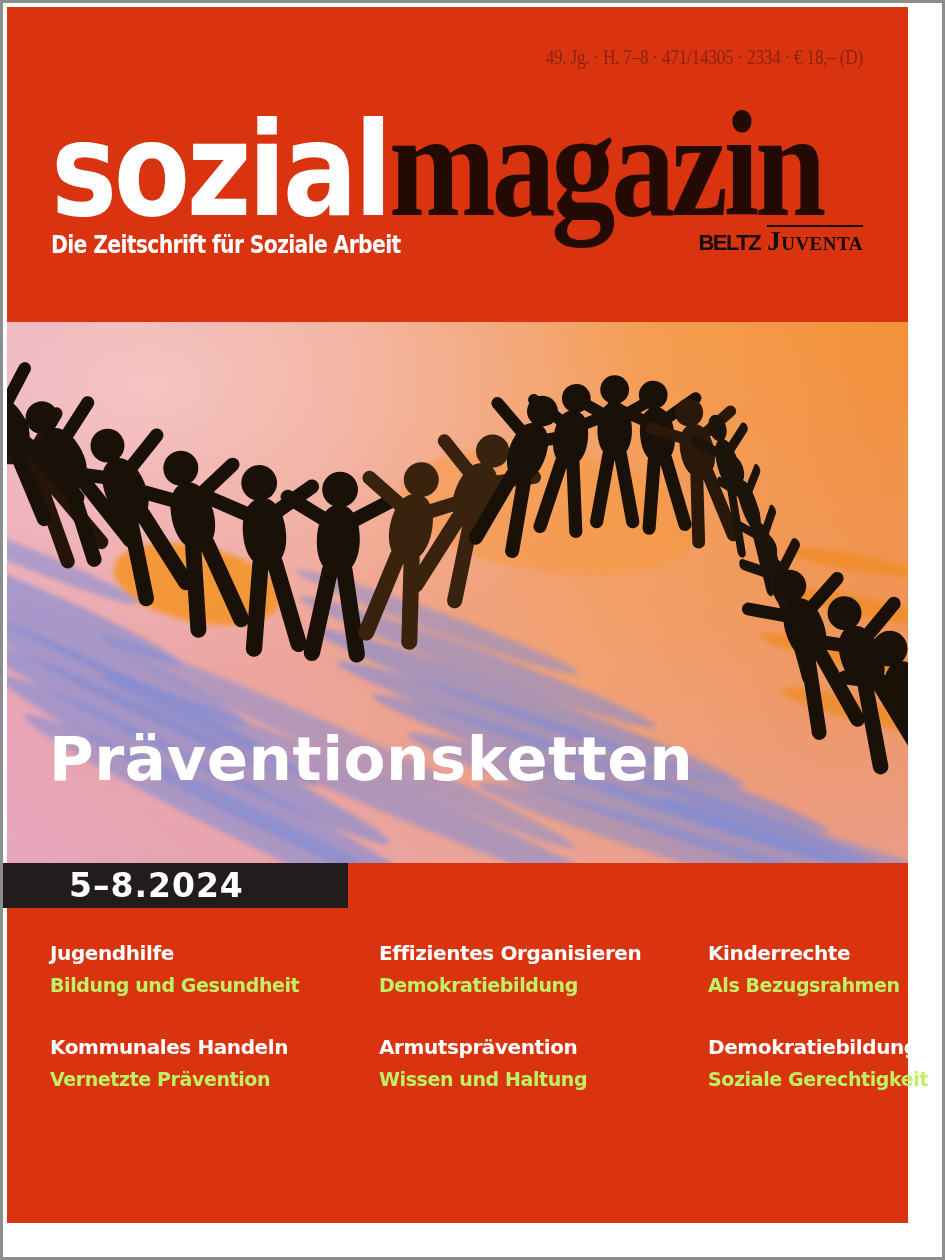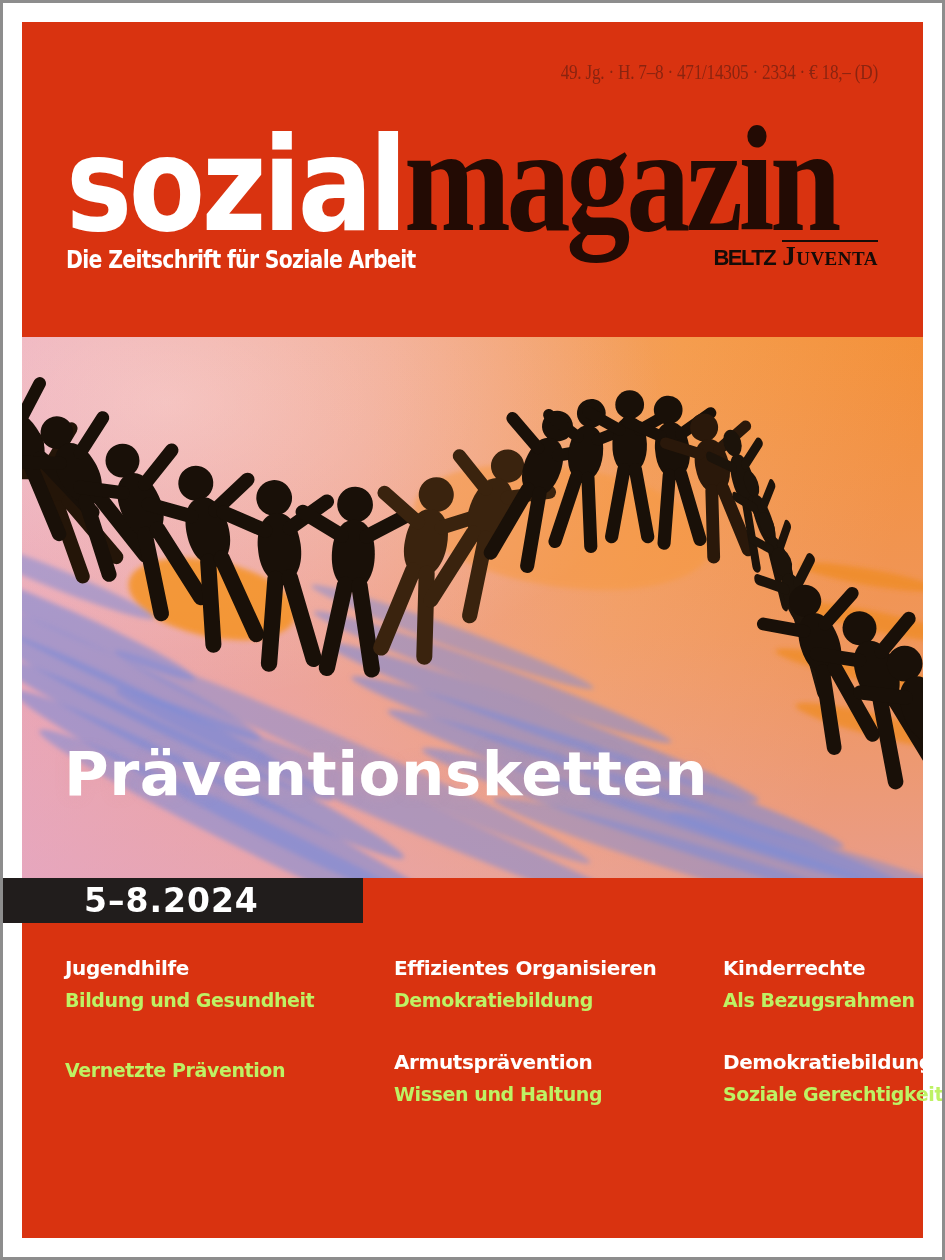--- a/index.html
+++ b/index.html
@@ -1,18 +1,18 @@
 <!DOCTYPE html>
 <html><head>
 <meta charset="utf-8">
 <style>
   html,body{margin:0;padding:0;background:#fff;}
   .page{
     width:945px;height:1260px;box-sizing:border-box;position:relative;
-    border:3px solid #8d8d8d;background:#ffffff;padding:19px;
+    border:3px solid #8d8d8d;background:#ffffff;padding:4px;
     font-family:"DejaVu Sans",sans-serif;overflow:hidden;
   }
   .cover{
     position:relative;width:901px;height:1216px;background:#d93310;overflow:visible;
   }
   
   .issue-info{
     position:absolute;top:38px;right:45px;
     font-family:"Liberation Serif",serif;font-size:21px;color:#8a2410;
     letter-spacing:-0.3px;white-space:nowrap;
@@ -199,20 +199,21 @@
       </div>
       <div class="topic">
         <div class="t-title">Effizientes Organisieren</div>
         <div class="t-sub">Demokratiebildung</div>
       </div>
       <div class="topic">
         <div class="t-title">Kinderrechte</div>
         <div class="t-sub">Als Bezugsrahmen</div>
       </div>
       <div class="topic">
+        <div class="t-title">Kommunales Handeln</div>
         <div class="t-sub">Vernetzte Prävention</div>
       </div>
       <div class="topic">
         <div class="t-title">Armutsprävention</div>
         <div class="t-sub">Wissen und Haltung</div>
       </div>
       <div class="topic">
         <div class="t-title">Demokratiebildung</div>
         <div class="t-sub">Soziale Gerechtigkeit</div>
       </div>

